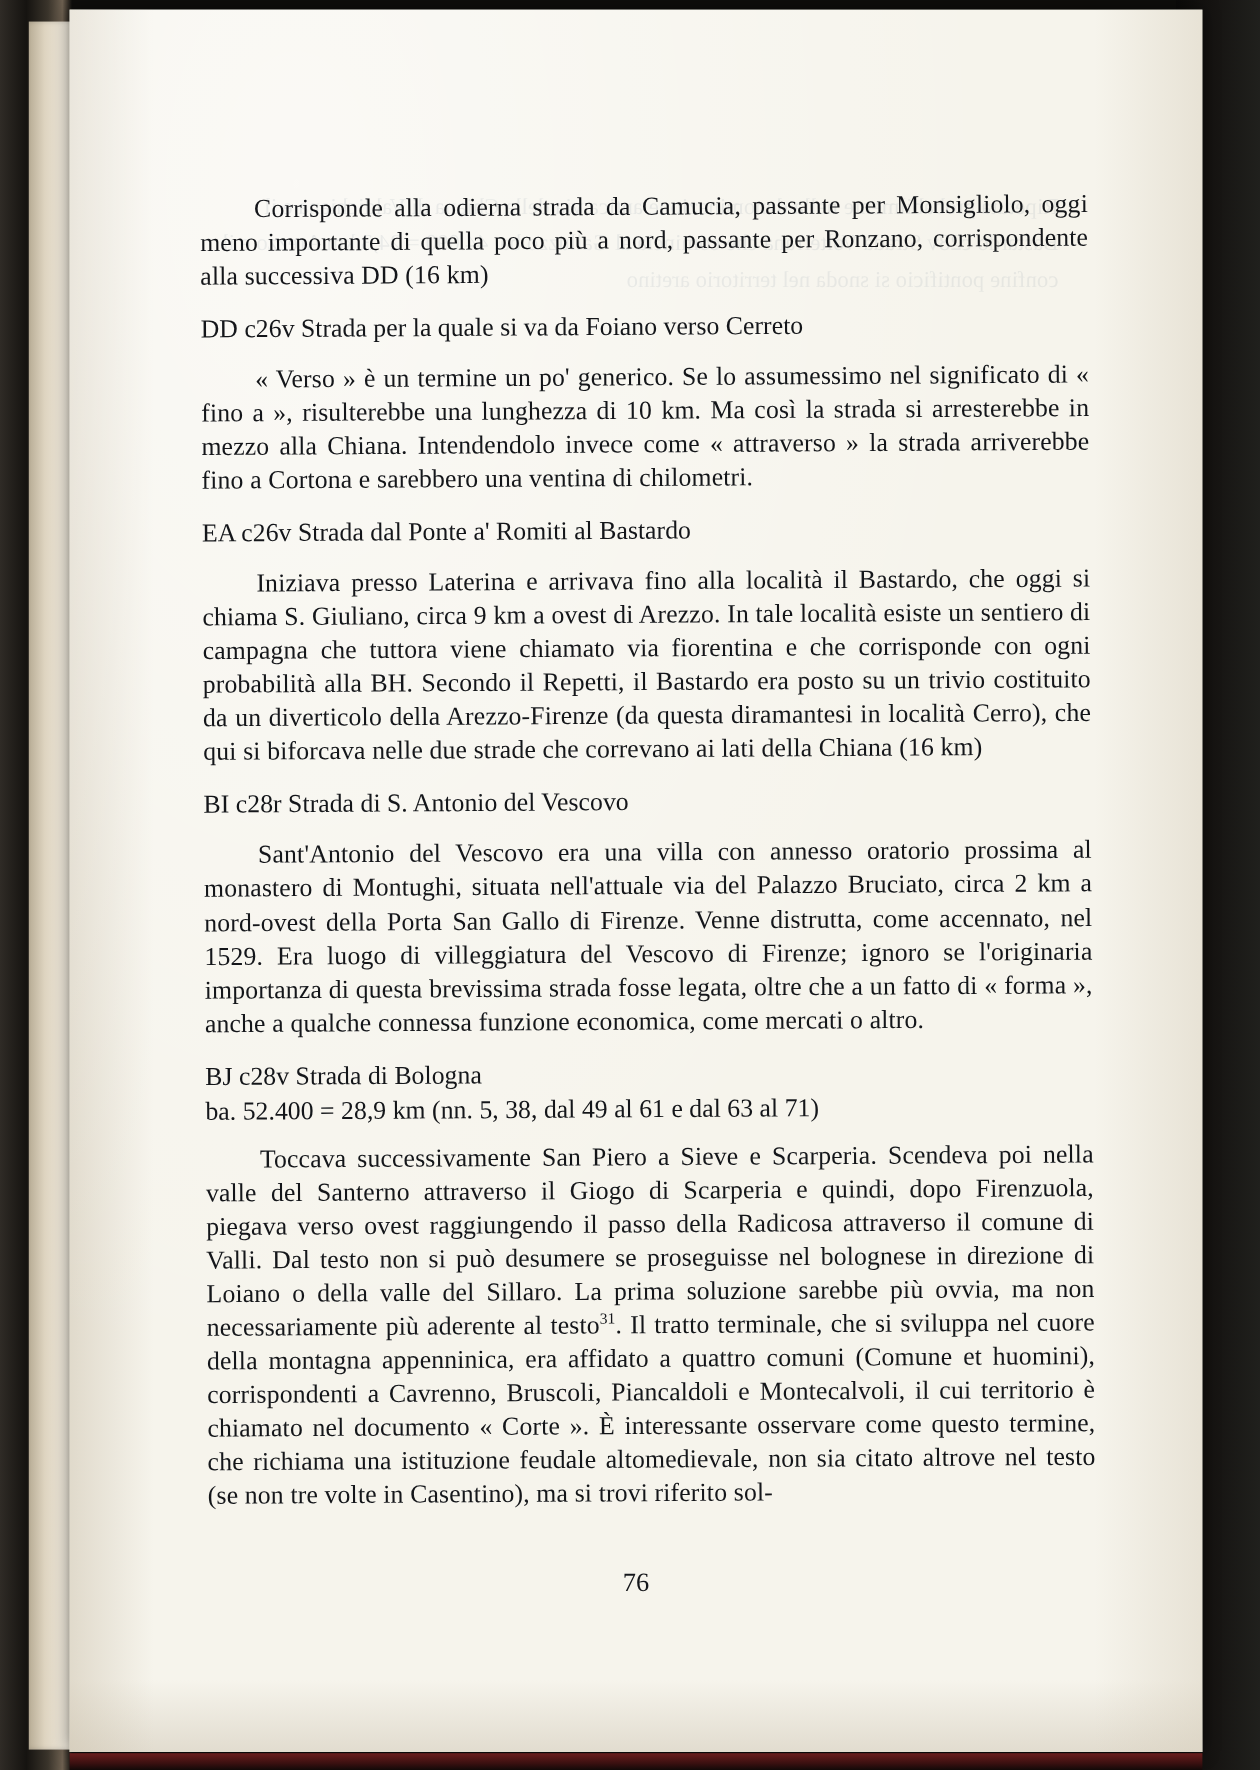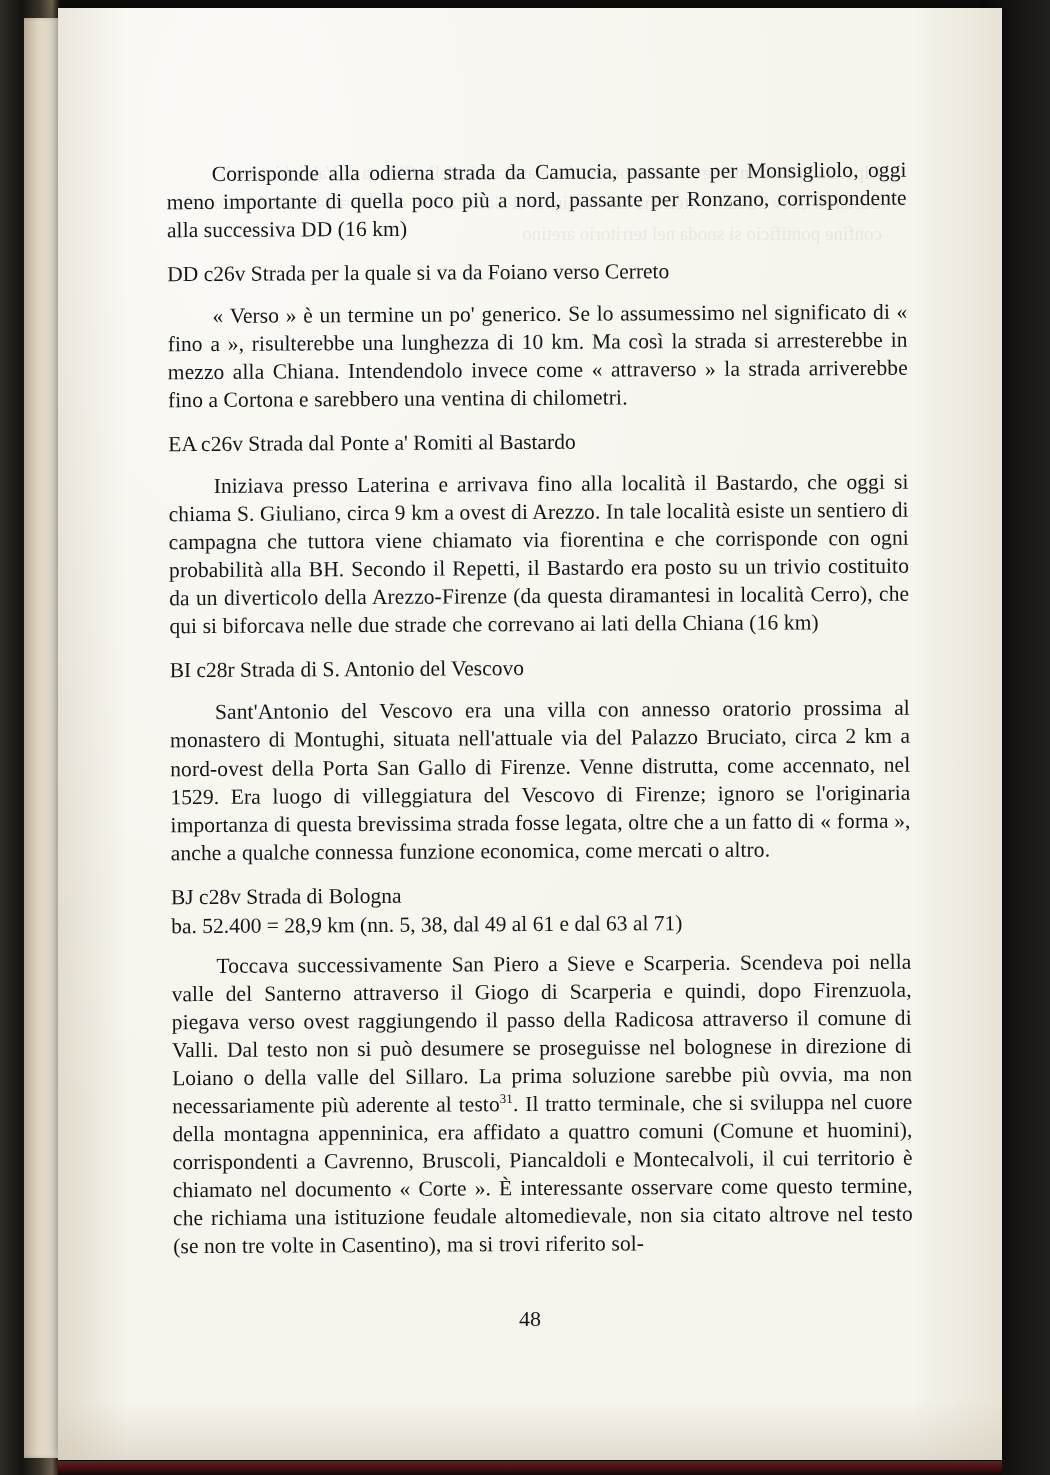--- a/index.html
+++ b/index.html
@@ -158,17 +158,17 @@
 
       <p class="para">Sant'Antonio del Vescovo era una villa con annesso oratorio prossima al monastero di Montughi, situata nell'attuale via del Palazzo Bruciato, circa 2 km a nord-ovest della Porta San Gallo di Firenze. Venne distrutta, come accennato, nel 1529. Era luogo di villeggiatura del Vescovo di Firenze; ignoro se l'originaria importanza di questa brevissima strada fosse legata, oltre che a un fatto di « forma », anche a qualche connessa funzione economica, come mercati o altro.</p>
 
       <p class="heading">BJ c28v  Strada di Bologna</p>
       <p class="subline">ba. 52.400 = 28,9 km (nn. 5, 38, dal 49 al 61 e dal 63 al 71)</p>
 
       <p class="para"><span>Toccava successivamente San Piero a Sieve e Scarperia. Scendeva poi nella valle del Santerno attraverso il Giogo di Scarperia e quindi, dopo Firenzuola, piegava verso ovest raggiungendo il passo della Radicosa attraverso il comune di Valli. Dal testo non si può desumere se proseguisse nel bolognese in direzione di Loiano o della valle del Sillaro. La prima soluzione sarebbe più ovvia, ma non necessariamente più aderente al testo</span><sup class="note">31</sup><span>. Il tratto terminale, che si sviluppa nel cuore della montagna appenninica, era affidato a quattro comuni (Comune et huomini), corrispondenti a Cavrenno, Bruscoli, Piancaldoli e Montecalvoli, il cui territorio è chiamato nel documento « Corte ». È interessante osservare come questo termine, che richiama una istituzione feudale altomedievale, non sia citato altrove nel testo (se non tre volte in Casentino), ma si trovi riferito sol-</span></p>
 
     </div>
 
-    <div class="folio">48</div>
+    <div class="folio">76</div>
   </div>
 
   <div class="bottom-strip"></div>
 </div>
 
 </body></html>

